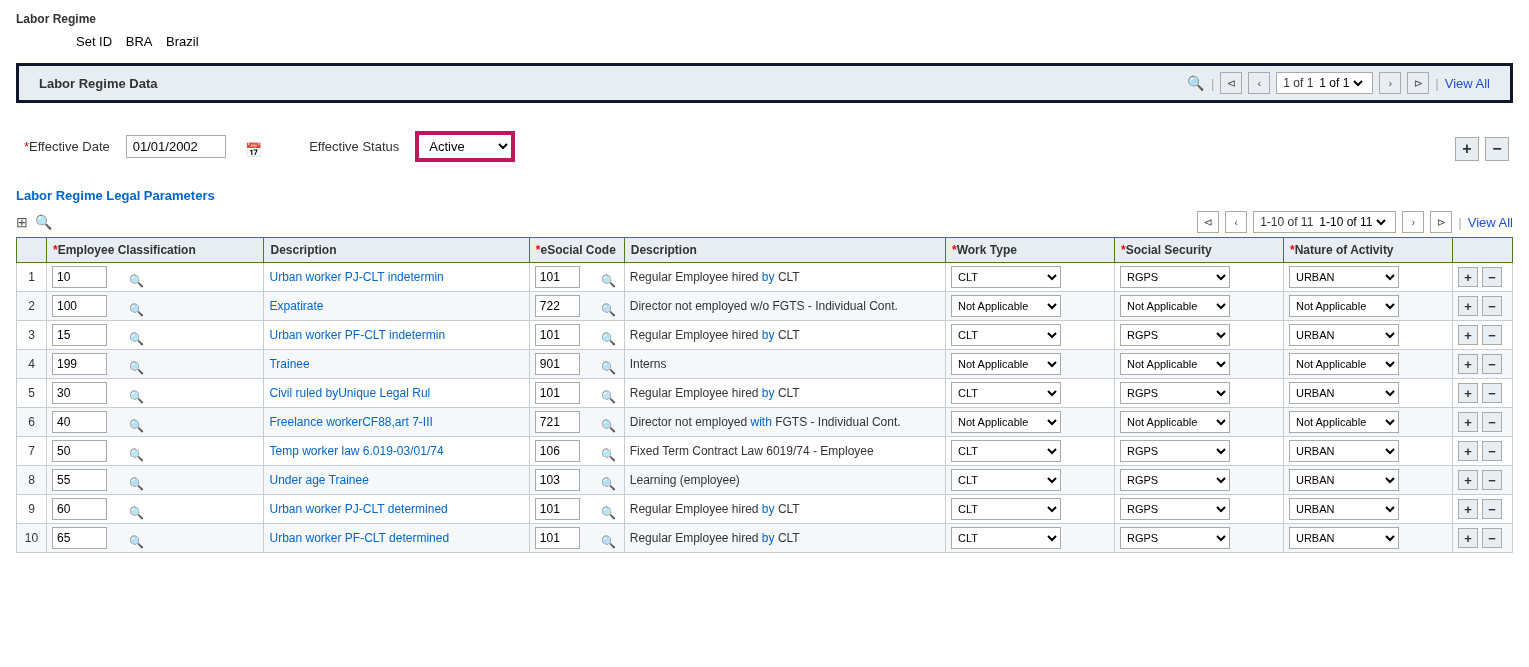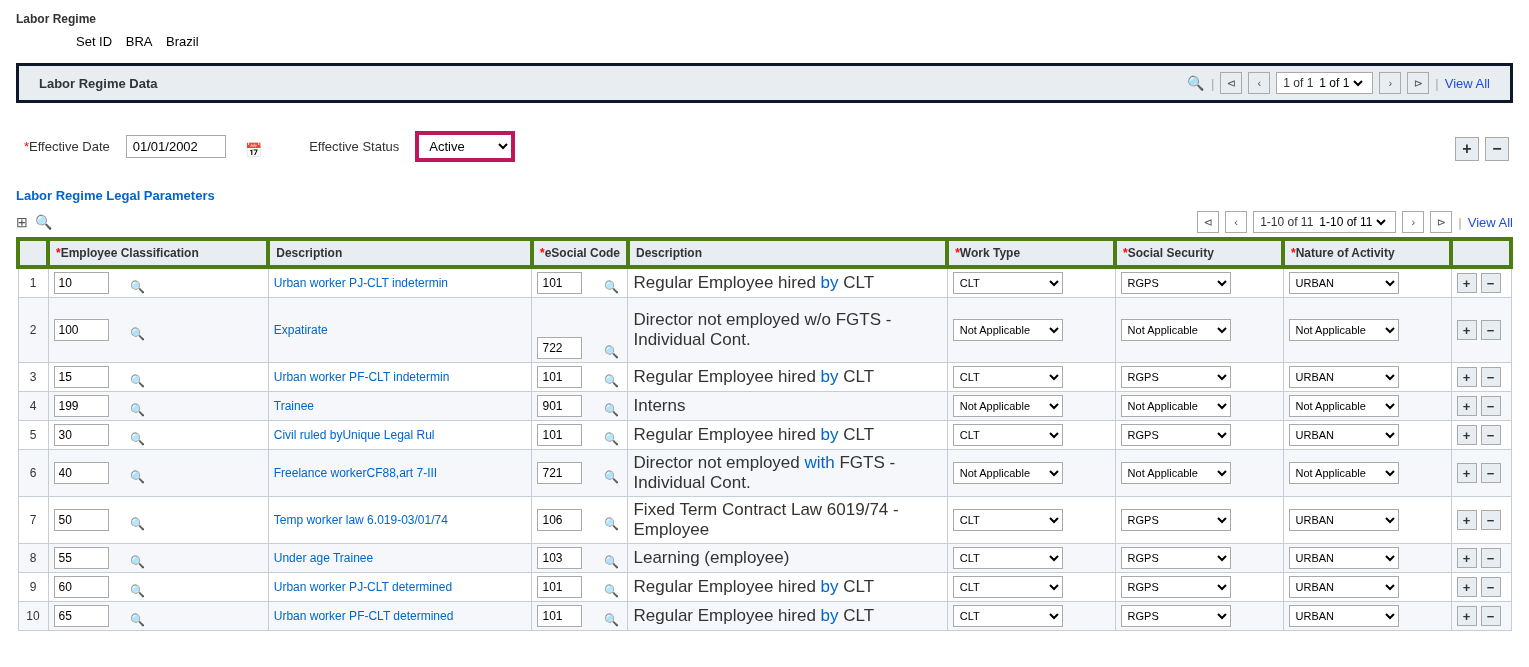--- a/index.html
+++ b/index.html
@@ -58,21 +58,21 @@
       display: flex; align-items: center; justify-content: space-between;
       margin-bottom: 4px;
     }
     .table-toolbar-left { display: flex; align-items: center; gap: 8px; }
     .table-toolbar-right { display: flex; align-items: center; gap: 6px; }
     .grid-icon { font-size: 14px; color: #555; cursor: pointer; }
 
     
     .data-table { width: 100%; border-collapse: collapse; font-size: 12px; }
     .data-table th {
-      background: #e8edf2; border: 4px solid #4d7c0f;
+      background: #e8edf2; border: 1px solid #4d7c0f;
       padding: 5px 6px; text-align: left; font-weight: bold;
       white-space: nowrap; font-size: 12px;
     }
     .data-table th .req { color: red; }
     .data-table td {
       border: 1px solid #c5cdd6; padding: 3px 5px; vertical-align: middle;
     }
     .data-table tr:nth-child(even) td { background: #f5f7fa; }
     .data-table tr:nth-child(odd) td { background: #fff; }
 
@@ -101,21 +101,21 @@
     .row-actions { display: flex; gap: 4px; align-items: center; }
     .tbl-add-btn, .tbl-remove-btn {
       width: 20px; height: 20px; border: 1px solid #aaa;
       background: #e8edf2; cursor: pointer; font-size: 13px;
       display: flex; align-items: center; justify-content: center;
       font-weight: bold; color: #333;
     }
 
     .desc-cell { max-width: 190px; white-space: nowrap; overflow: hidden; text-overflow: ellipsis; }
     .esocial-col { width: 80px; }
-    .desc2-cell { max-width: 230px; font-size: 17px; }
+    .desc2-cell { max-width: 230px; font-size: 12px; }
     .main-add-btn, .main-remove-btn {
       width: 24px; height: 24px; border: 1px solid #aaa;
       background: #e8edf2; cursor: pointer; font-size: 16px;
       display: flex; align-items: center; justify-content: center;
       font-weight: bold; color: #333;
     }
   </style>
 </head>
 <body>
 
@@ -246,21 +246,21 @@
     <td class="row-num">2</td>
     <td>
       <div class="input-group">
         <input type="text" class="tbl-input" value="100" style="">
         <button class="tbl-search-btn">🔍</button>
       </div>
     </td>
     <td class="desc-cell"><a class="link-text">Expatirate</a></td>
     <td class="esocial-col">
       <div class="input-group">
-        <input type="text" class="tbl-input" value="722" style="width: 45px; margin-top: 36px;">
+        <input type="text" class="tbl-input" value="722" style="width: 45px;">
         <button class="tbl-search-btn">🔍</button>
       </div>
     </td>
     <td class="desc2-cell">Director not employed w/o FGTS - Individual Cont.</td>
     <td>
       <select class="tbl-select"><option selected="">Not Applicable</option><option>CLT</option></select>
     </td>
     <td>
       <select class="tbl-select"><option selected="">Not Applicable</option><option>RGPS</option></select>
     </td>

